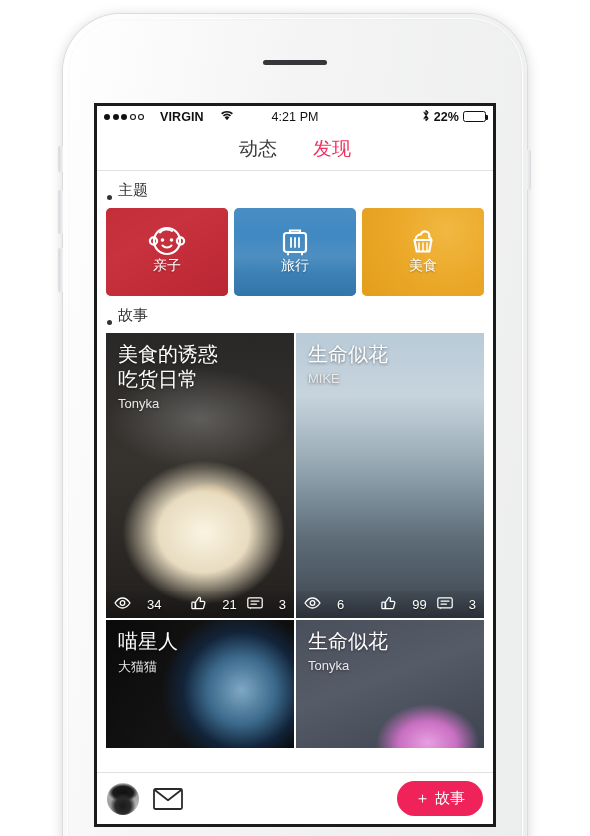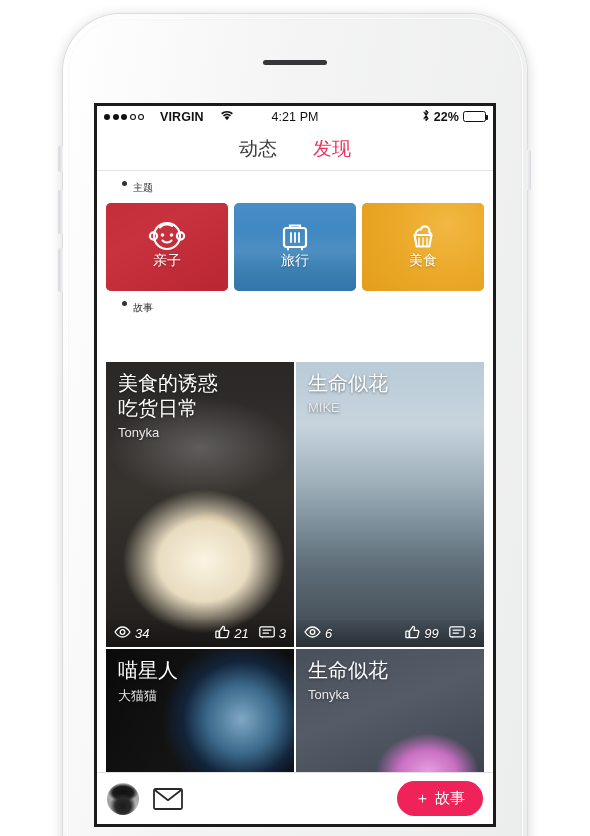--- a/index.html
+++ b/index.html
@@ -94,23 +94,23 @@
     gap: 36px;
     border-bottom: 1px solid #e2e2e2;
     background: #fff;
   }
   .nav-tab { font-size: 19px; cursor: pointer; }
   .nav-tab.inactive { color: #3b3b3b; }
   .nav-tab.active { color: #f0305f; }
 
   
   .section-header {
-    display: flex; align-items: flex-start; gap: 6px;
+    display: flex; align-items: flex-end; gap: 6px;
     padding: 10px 10px 8px 10px;
-    font-size: 10px; color: #333; margin-left: 15px;
+    font-size: 15px; color: #333;
   }
   .section-bullet {
     width: 5px; height: 5px; border-radius: 50%;
     background: #333; flex: 0 0 auto;
   }
 
   
   #theme-row {
     display: flex; gap: 6px;
     padding: 0 9px;
@@ -151,21 +151,20 @@
     background:
       linear-gradient(145deg,#4a4a4a 0%, #7d7d7d 40%, #3d3d3d 75%, #5a5a5a 100%);
   }
 
   
   #story-grid {
     display: grid;
     grid-template-columns: 1fr 1fr;
     gap: 2px;
     padding: 0 9px;
-    margin-top: 39px;
   }
   .story-card {
     position: relative;
     height: 285px;
     overflow: hidden;
     cursor: pointer;
   }
   .story-card.short { height: 128px; }
   .card-photo { position: absolute; inset: 0; }
   .card-text {
@@ -181,22 +180,22 @@
     text-shadow: 0 1px 3px rgba(0,0,0,.45);
   }
   .card-stats {
     position: absolute; left: 0; right: 0; bottom: 0; z-index: 5;
     height: 27px;
     display: flex; align-items: center;
     padding: 0 8px;
     background: linear-gradient(180deg, rgba(0,0,0,.06), rgba(0,0,0,.30));
     color: #fff; font-size: 13px;
   }
-  .stat { display: flex; align-items: center; gap: 4px;
-          text-shadow: 0 1px 2px rgba(0,0,0,.6); font-style: italic; }
+  .stat { display: flex; align-items: center; gap: 16px;
+          text-shadow: 0 1px 2px rgba(0,0,0,.6); }
   .stat.views { flex: 1; }
   .stat.likes { margin-right: 10px; }
 
   
   .ph-egg {
     background:
       radial-gradient(ellipse 60% 35% at 52% 70%, #fbf4e2 0%, #e8dcc0 40%, rgba(60,48,40,0) 72%),
       radial-gradient(circle at 55% 66%, #f7a12a 0%, #e8801b 12%, rgba(0,0,0,0) 18%),
       radial-gradient(ellipse 70% 25% at 50% 30%, rgba(200,200,200,.30) 0%, rgba(0,0,0,0) 70%),
       linear-gradient(180deg, #2a2827 0%, #36332f 45%, #221f1d 100%);

